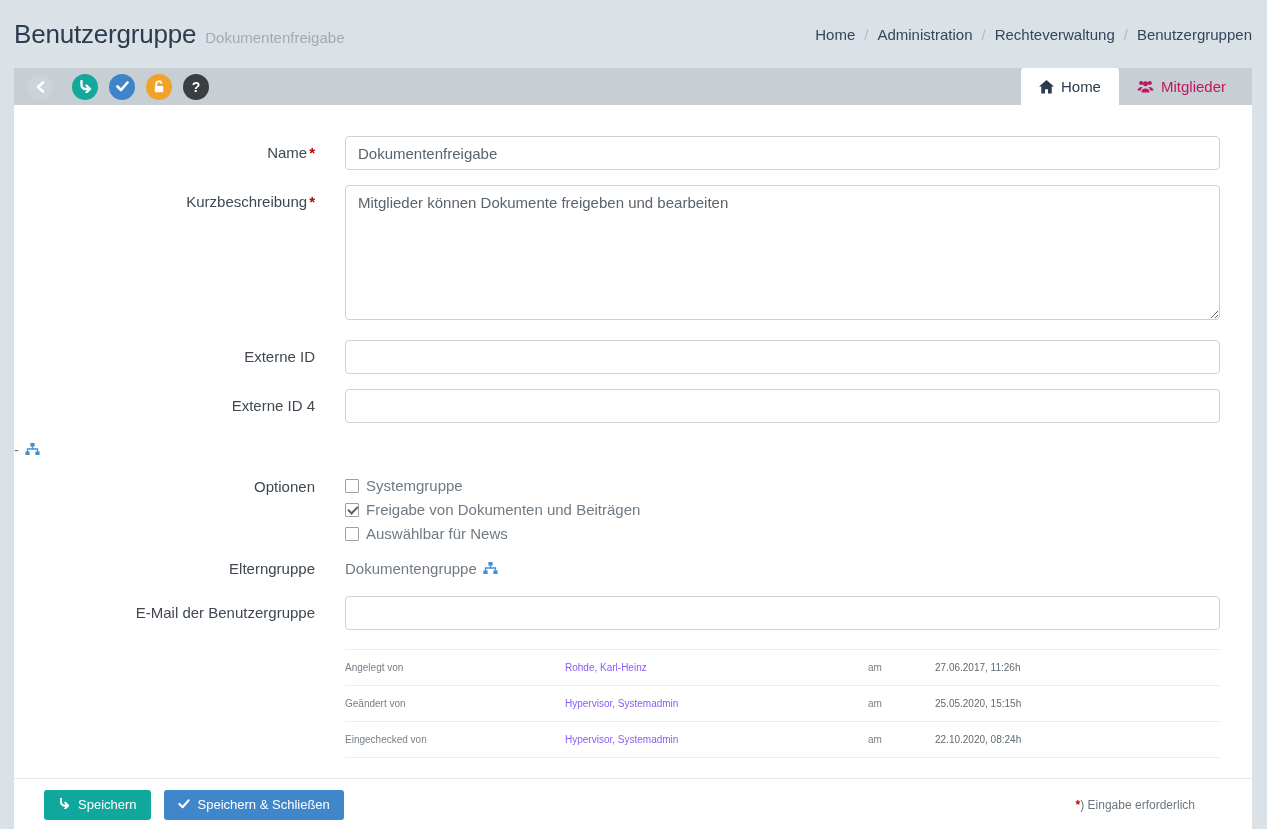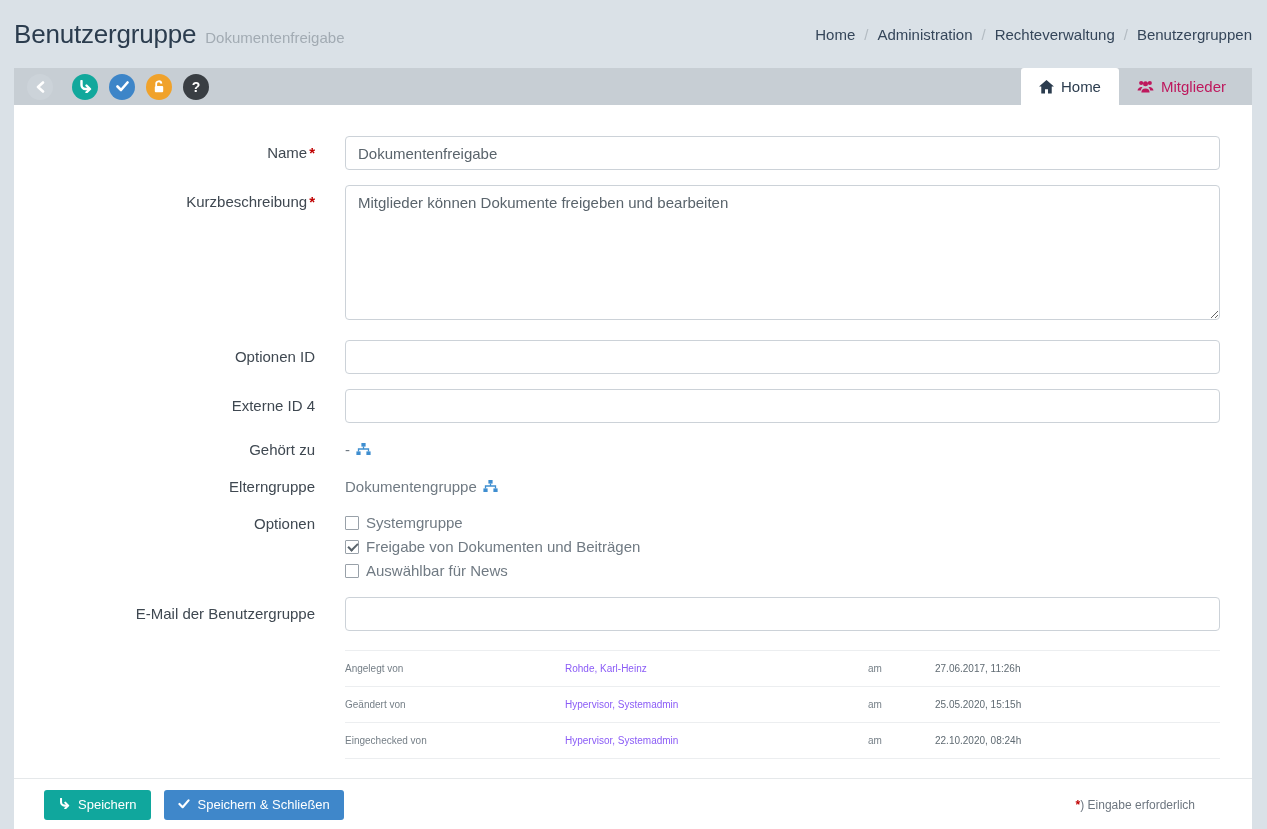--- a/index.html
+++ b/index.html
@@ -192,85 +192,84 @@
     </div>
 
     <div class="frow" style="margin-bottom:16px;">
       <div class="flabel"><span>Kurzbeschreibung</span><span class="req">*</span></div>
       <div class="ffield">
         <textarea class="tinput" style="">Mitglieder können Dokumente freigeben und bearbeiten</textarea>
       </div>
     </div>
 
     <div class="frow">
-      <div class="flabel">Optionen ID</div>
+      <div class="flabel">Externe ID</div>
       <div class="ffield">
         <input class="tinput" type="text" value="" style="">
       </div>
     </div>
 
     <div class="frow">
       <div class="flabel">Externe ID 4</div>
       <div class="ffield">
         <input class="tinput" type="text" value="" style="">
       </div>
     </div>
 
     <div class="frow static gap-lg">
-      <div class="flabel">Gehört zu</div>
       <div class="ffield">
         <div class="static-val">
           <span>-</span>
           <span class="sitemap-icon">
             <svg width="15" height="13" viewBox="0 0 15 13">
                 <rect x="5.4" y="0" width="4.2" height="3.6" fill="#3e8ed0"></rect>
                 <rect x="0.4" y="8.4" width="4.2" height="3.6" fill="#3e8ed0"></rect>
                 <rect x="10.4" y="8.4" width="4.2" height="3.6" fill="#3e8ed0"></rect>
                 <path d="M7.5 3.6 v2.4 M2.5 8.4 v-2.4 h10 v2.4" fill="none" stroke="#3e8ed0" stroke-width="1.3"></path>
               </svg>
           </span>
         </div>
       </div>
     </div>
 
+    <div class="frow static">
+      <div class="flabel">Optionen</div>
+      <div class="ffield">
+        <div class="checkline">
+          <input type="checkbox" id="opt0" style="">
+          <label for="opt0">Systemgruppe</label>
+        </div>
+        <div class="checkline">
+          <input type="checkbox" id="opt1" checked="" style="">
+          <label for="opt1">Freigabe von Dokumenten und Beiträgen</label>
+        </div>
+        <div class="checkline">
+          <input type="checkbox" id="opt2" style="">
+          <label for="opt2">Auswählbar für News</label>
+        </div>
+      </div>
+    </div>
+
     <div class="frow static gap-lg">
       <div class="flabel">Elterngruppe</div>
       <div class="ffield">
         <div class="static-val">
           <span>Dokumentengruppe</span>
           <span class="sitemap-icon">
             <svg width="15" height="13" viewBox="0 0 15 13">
                 <rect x="5.4" y="0" width="4.2" height="3.6" fill="#3e8ed0"></rect>
                 <rect x="0.4" y="8.4" width="4.2" height="3.6" fill="#3e8ed0"></rect>
                 <rect x="10.4" y="8.4" width="4.2" height="3.6" fill="#3e8ed0"></rect>
                 <path d="M7.5 3.6 v2.4 M2.5 8.4 v-2.4 h10 v2.4" fill="none" stroke="#3e8ed0" stroke-width="1.3"></path>
               </svg>
           </span>
         </div>
       </div>
     </div>
 
-    <div class="frow static">
-      <div class="flabel">Optionen</div>
-      <div class="ffield">
-        <div class="checkline">
-          <input type="checkbox" id="opt0" style="">
-          <label for="opt0">Systemgruppe</label>
-        </div>
-        <div class="checkline">
-          <input type="checkbox" id="opt1" checked="" style="">
-          <label for="opt1">Freigabe von Dokumenten und Beiträgen</label>
-        </div>
-        <div class="checkline">
-          <input type="checkbox" id="opt2" style="">
-          <label for="opt2">Auswählbar für News</label>
-        </div>
-      </div>
-    </div>
-
     <div class="frow email">
       <div class="flabel">E-Mail der Benutzergruppe</div>
       <div class="ffield">
         <input class="tinput" type="text" value="" style="">
       </div>
     </div>
 
     <div class="meta-table">
       <div class="meta-row">
         <span class="mlabel">Angelegt von</span>

